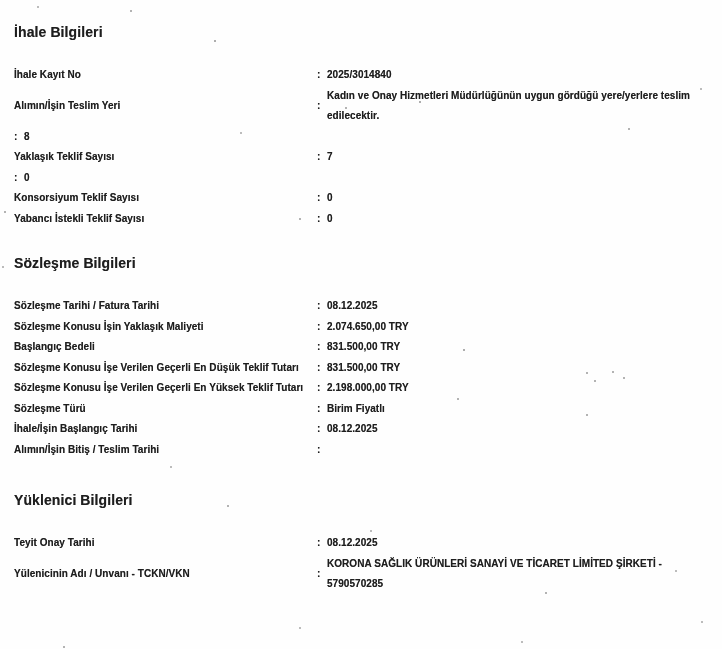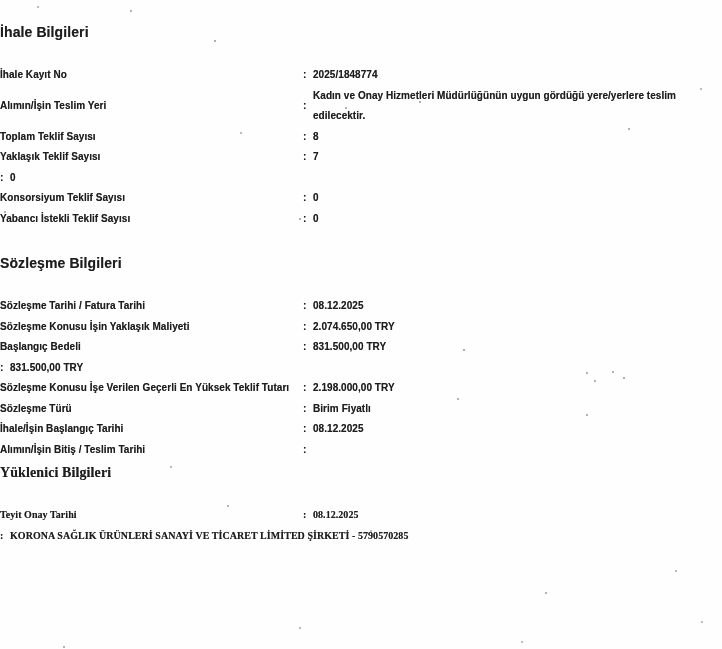--- a/index.html
+++ b/index.html
@@ -7,31 +7,31 @@
     padding: 0;
     background: #ffffff;
   }
   .page {
     position: relative;
     width: 722px;
     height: 649px;
     background: #fefefe;
     overflow: hidden;
     box-sizing: border-box;
-    padding: 24px 8px 0 0;
+    padding: 24px 8px 0 14px;
     font-family: "Liberation Sans", "DejaVu Sans", sans-serif;
     color: #1e1e1e;
     -webkit-font-smoothing: antialiased;
   }
   .scan-text {
     text-shadow: 0 0 0.5px rgba(25,25,25,0.55);
   }
   section { display: block; }
   .sec-contract { margin-top: 26px; }
-  .sec-contractor { margin-top: 4px; font-family: Liberation Serif, serif; }
+  .sec-contractor { margin-top: 32px; }
   .sec-title {
     font-size: 14px;
     font-weight: 700;
     line-height: 17px;
     margin: 0 0 24px 0;
     letter-spacing: 0.1px;
   }
   .sec-tender .sec-title { margin-bottom: 24px; }
   .sec-contract .sec-title { }
   .sec-contractor .sec-title { margin-bottom: 24px; }
@@ -71,29 +71,28 @@
 <body>
 
 <div class="page scan-text">
 
   <section class="sec-tender">
     <h2 class="sec-title">İhale Bilgileri</h2>
     <div class="rows">
         <div class="row">
           <div class="label">İhale Kayıt No</div>
           <div class="colon">:</div>
-          <div class="value">2025/1848774</div>
+          <div class="value">2025/3014840</div>
         </div>
         <div class="row v-center">
           <div class="label">Alımın/İşin Teslim Yeri</div>
           <div class="colon">:</div>
           <div class="value">Kadın ve Onay Hizmetleri Müdürlüğünün uygun gördüğü yere/yerlere teslim edilecektir.</div>
         </div>
         <div class="row">
-          <div class="label">Toplam Teklif Sayısı</div>
           <div class="colon">:</div>
           <div class="value">8</div>
         </div>
         <div class="row">
           <div class="label">Yaklaşık Teklif Sayısı</div>
           <div class="colon">:</div>
           <div class="value">7</div>
         </div>
         <div class="row">
           <div class="colon">:</div>
@@ -124,20 +123,21 @@
           <div class="label">Sözleşme Konusu İşin Yaklaşık Maliyeti</div>
           <div class="colon">:</div>
           <div class="value">2.074.650,00 TRY</div>
         </div>
         <div class="row">
           <div class="label">Başlangıç Bedeli</div>
           <div class="colon">:</div>
           <div class="value">831.500,00 TRY</div>
         </div>
         <div class="row">
+          <div class="label">Sözleşme Konusu İşe Verilen Geçerli En Düşük Teklif Tutarı</div>
           <div class="colon">:</div>
           <div class="value">831.500,00 TRY</div>
         </div>
         <div class="row">
           <div class="label">Sözleşme Konusu İşe Verilen Geçerli En Yüksek Teklif Tutarı</div>
           <div class="colon">:</div>
           <div class="value">2.198.000,00 TRY</div>
         </div>
         <div class="row">
           <div class="label">Sözleşme Türü</div>
@@ -158,20 +158,21 @@
 
   <section class="sec-contractor">
     <h2 class="sec-title">Yüklenici Bilgileri</h2>
     <div class="rows">
         <div class="row">
           <div class="label">Teyit Onay Tarihi</div>
           <div class="colon">:</div>
           <div class="value">08.12.2025</div>
         </div>
         <div class="row v-center">
+          <div class="label">Yülenicinin Adı / Unvanı - TCKN/VKN</div>
           <div class="colon">:</div>
           <div class="value">KORONA SAĞLIK ÜRÜNLERİ SANAYİ VE TİCARET LİMİTED ŞİRKETİ - 5790570285</div>
         </div>
       </div>
   </section>
 
 <span class="speck" style="left: 130px; top: 10px; width: 2px; height: 2px; opacity: 0.5;"></span>
     <span class="speck" style="left: 214px; top: 40px; width: 2px; height: 2px; opacity: 0.55;"></span>
     <span class="speck" style="left: 37px; top: 6px; width: 1.5px; height: 1.5px; opacity: 0.4;"></span>
     <span class="speck" style="left: 4px; top: 211px; width: 2px; height: 2px; opacity: 0.5;"></span>

